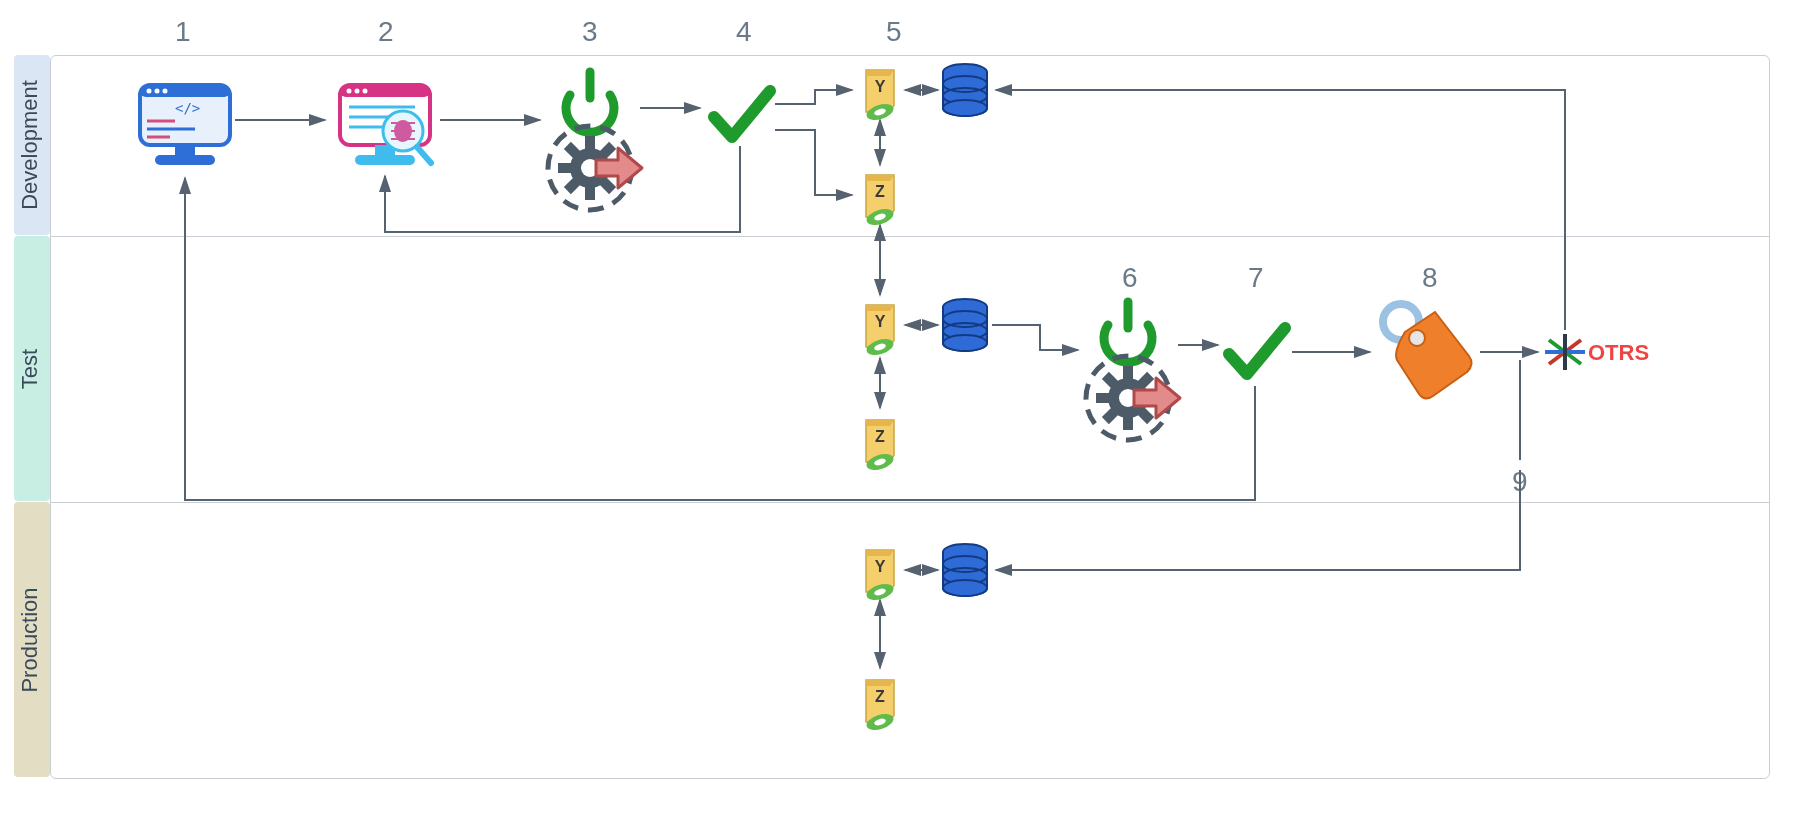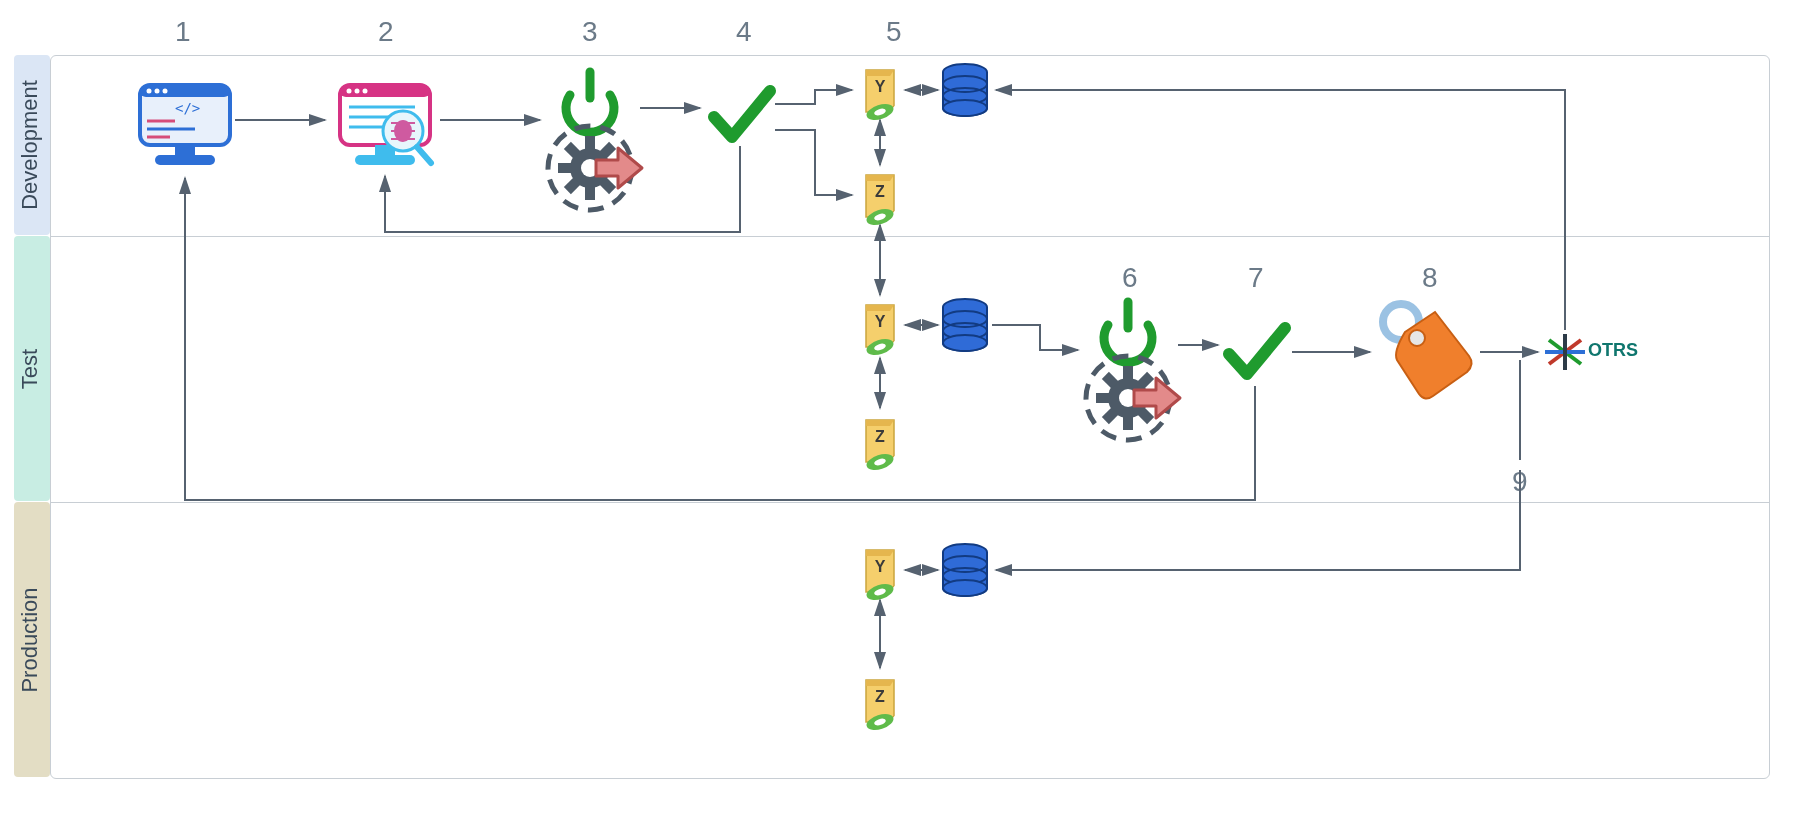--- a/index.html
+++ b/index.html
@@ -41,23 +41,23 @@
   }
   .lane-border {
     position: absolute;
     left: 50px;
     right: 30px;
     border: 1px solid #c8ced4;
     border-radius: 6px;
   }
   .otrs-label {
     position: absolute;
-    font-size: 18px;
+    font-size: 22px;
     font-weight: bold;
-    color: #0f766e;
+    color: #ef4444;
   }
   svg.scene {
     position: absolute;
     left: 0;
     top: 0;
   }
 </style>
 </head>
 <body>
 

